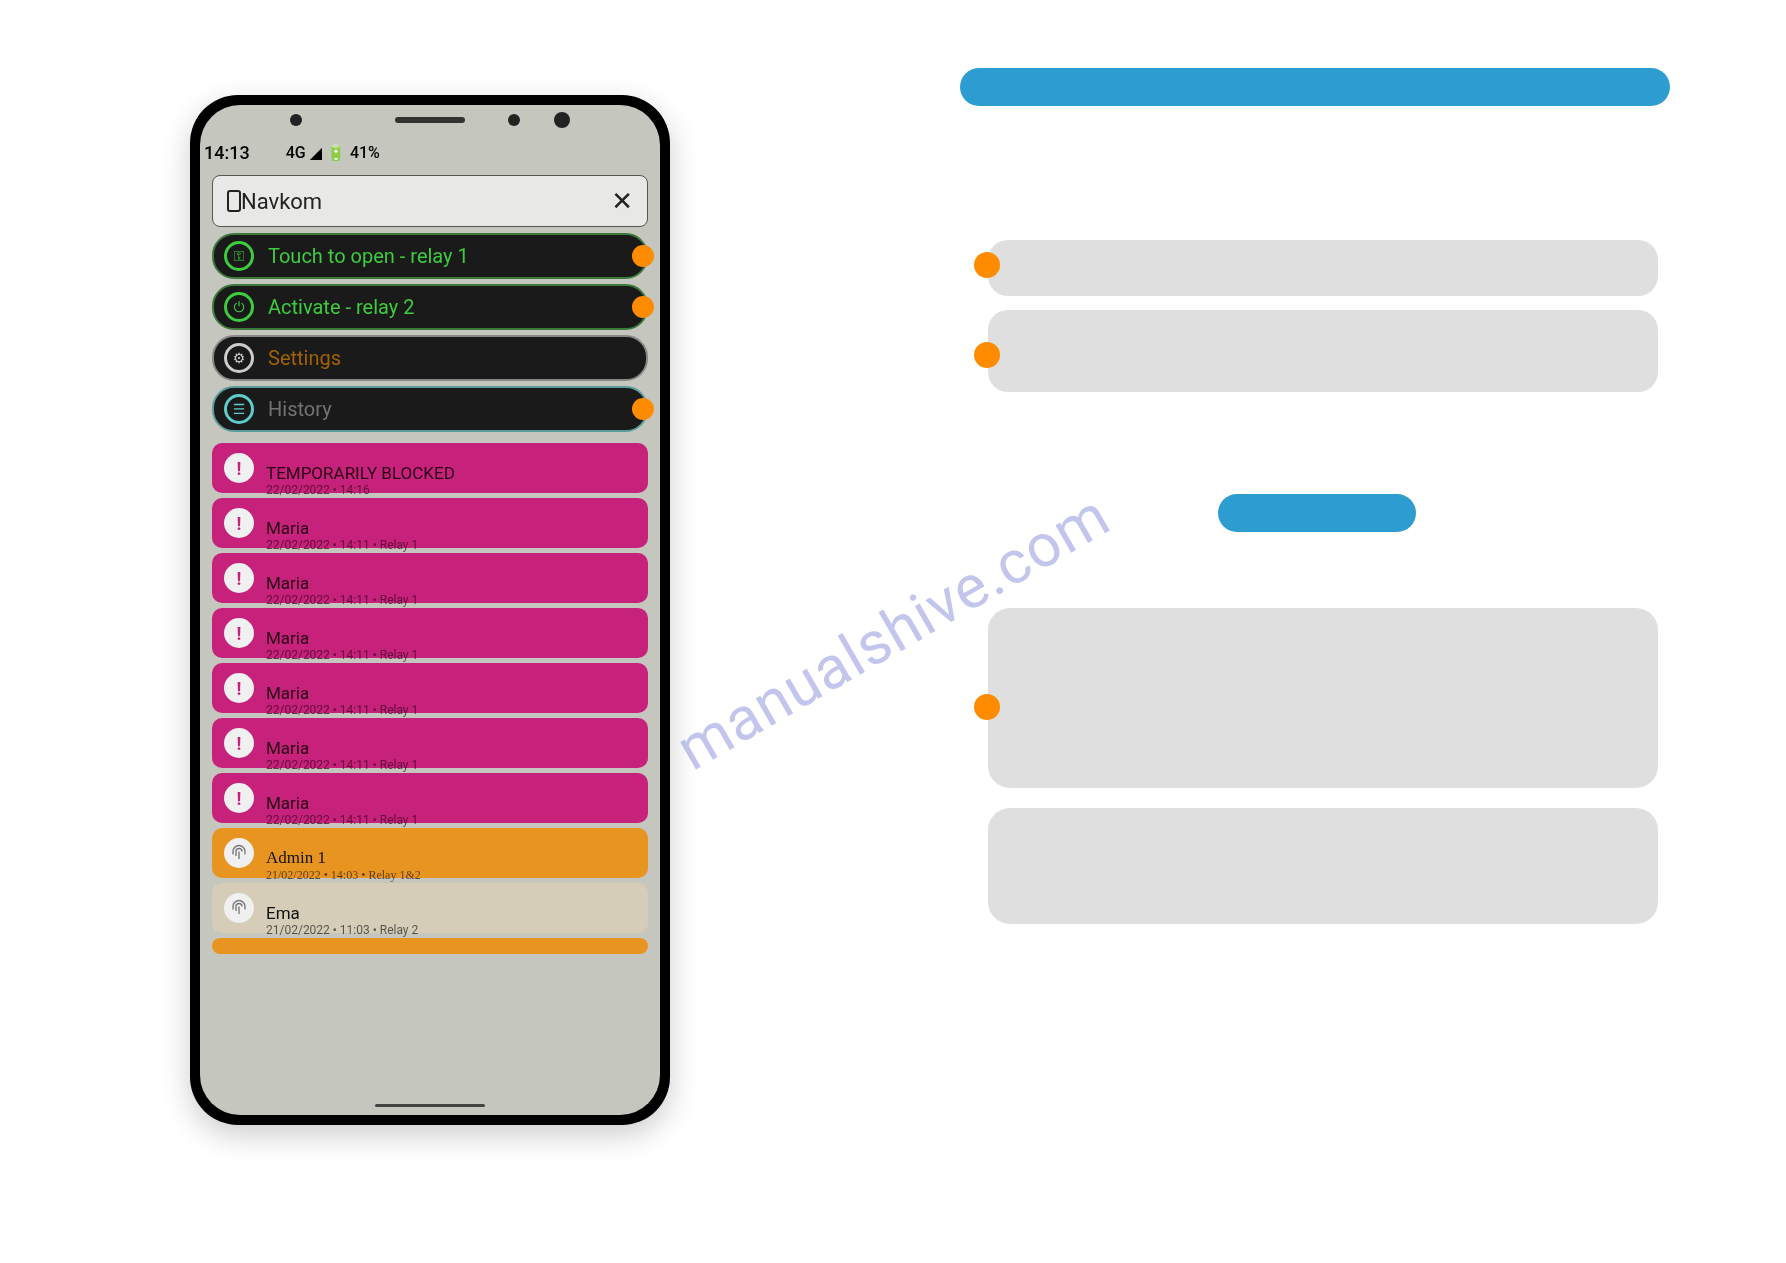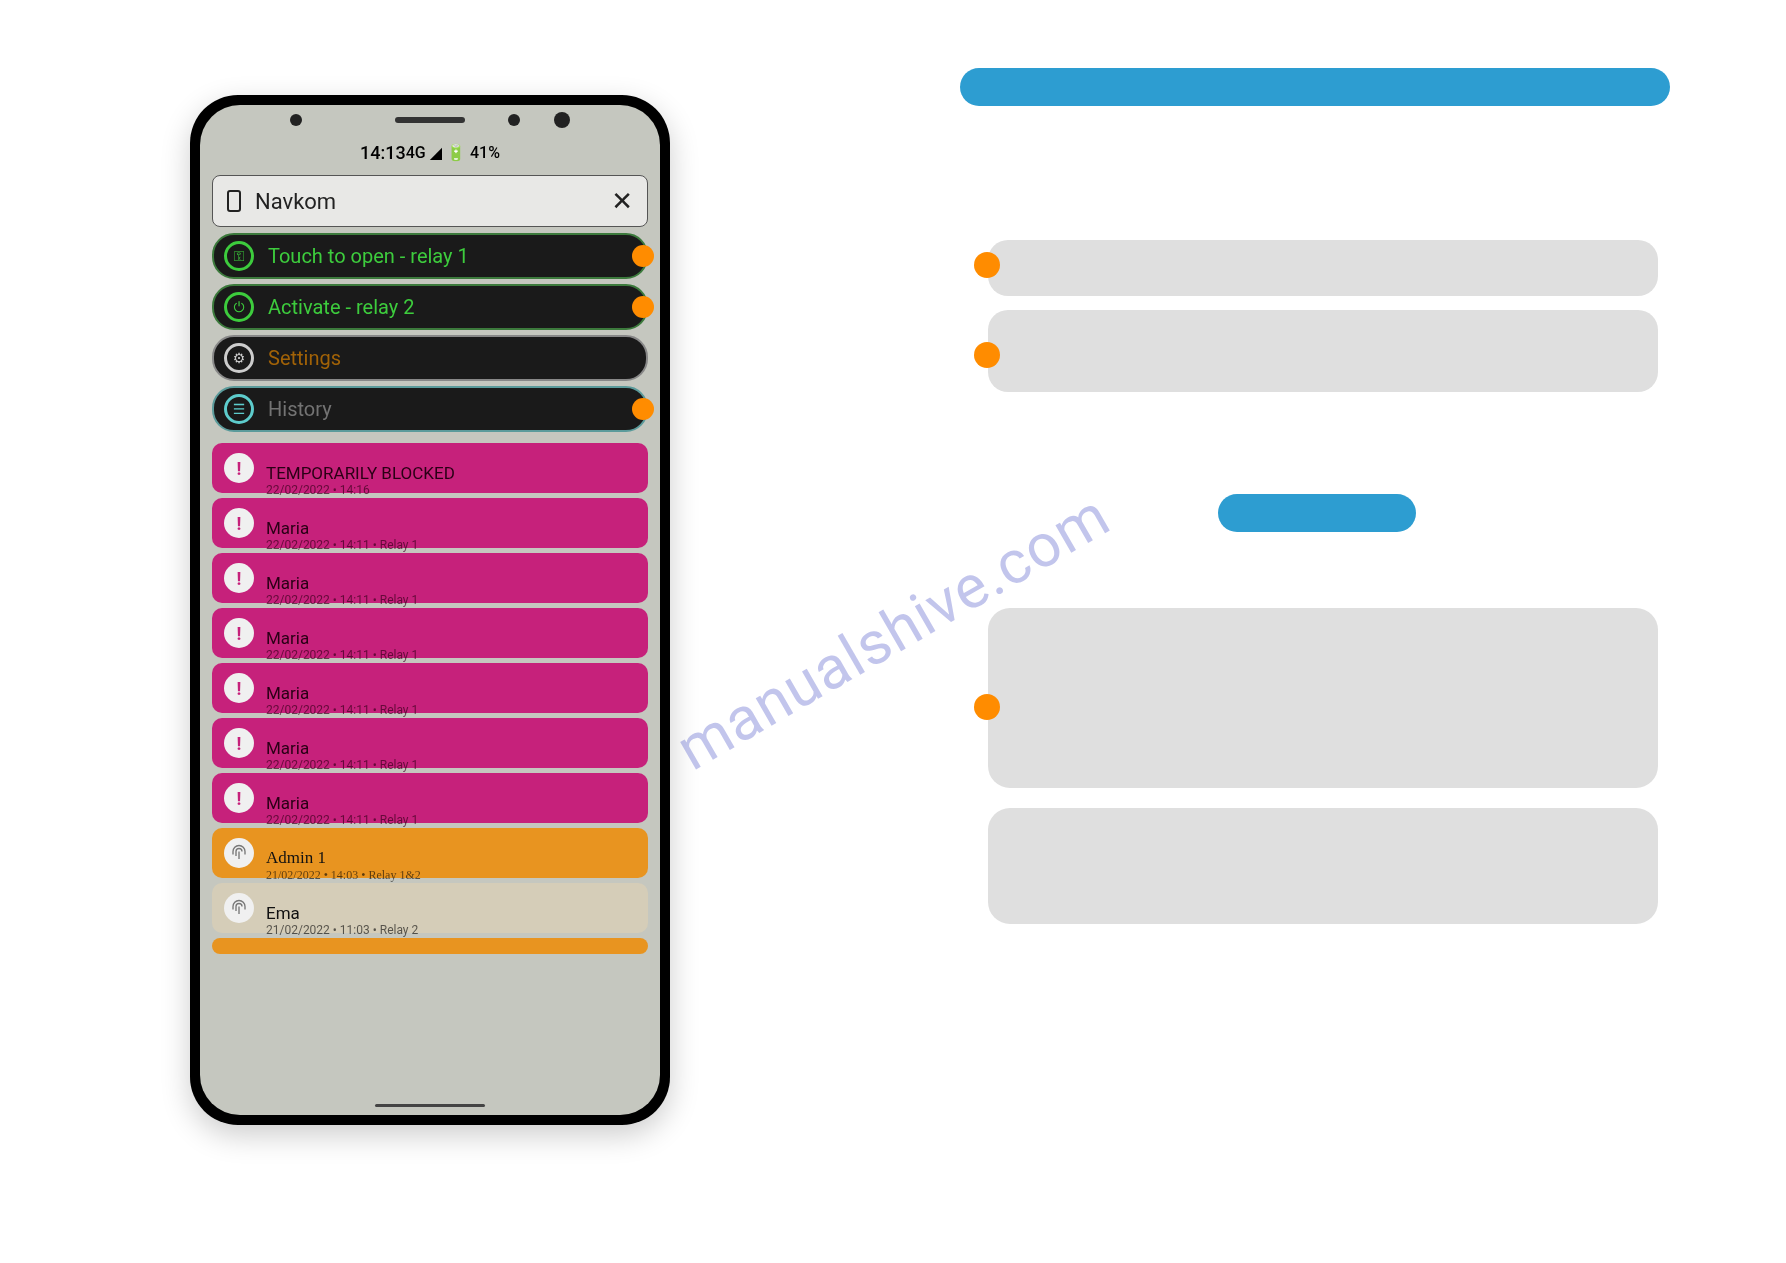--- a/index.html
+++ b/index.html
@@ -51,39 +51,38 @@
     }
     .speaker { width: 70px; height: 6px; background: #333; border-radius: 3px; }
     .sensor { position: absolute; width: 12px; height: 12px; background: #222; border-radius: 50%; }
     .sensor.left { left: 90px; }
     .sensor.right { right: 140px; }
     .camera { position: absolute; right: 90px; width: 16px; height: 16px; background: #222; border-radius: 50%; }
 
     .statusbar {
       height: 34px;
       display: flex;
-      justify-content: center;
-      align-items: center;
-      padding: 0 28px;
+      justify-content: flex-start;
+      align-items: center;
+      padding: 0 4px;
       font-size: 18px;
       font-weight: 500;
       color: #000;
     }
-    .statusbar-right { display: flex; align-items: center; gap: 4px; font-size: 16px; }
+    .statusbar-right { display: flex; align-items: center; gap: 4px; font-size: 16px; margin-left: 36px; }
 
     .header-card {
       margin: 6px 12px;
       background: #e8e8e6;
       border: 1px solid #555;
       border-radius: 8px;
       height: 52px;
       display: flex;
       align-items: center;
       padding: 0 14px;
-      gap: 14px;
     }
     .header-card .title { font-size: 22px; color: #222; flex: 1; }
     .device-icon { width: 14px; height: 22px; border: 2px solid #222; border-radius: 3px; }
     .close-x { font-size: 26px; color: #222; cursor: pointer; }
 
     .menu-row {
       margin: 5px 12px;
       background: #1a1a1a;
       border: 2px solid #3c7a3c;
       border-radius: 22px;

